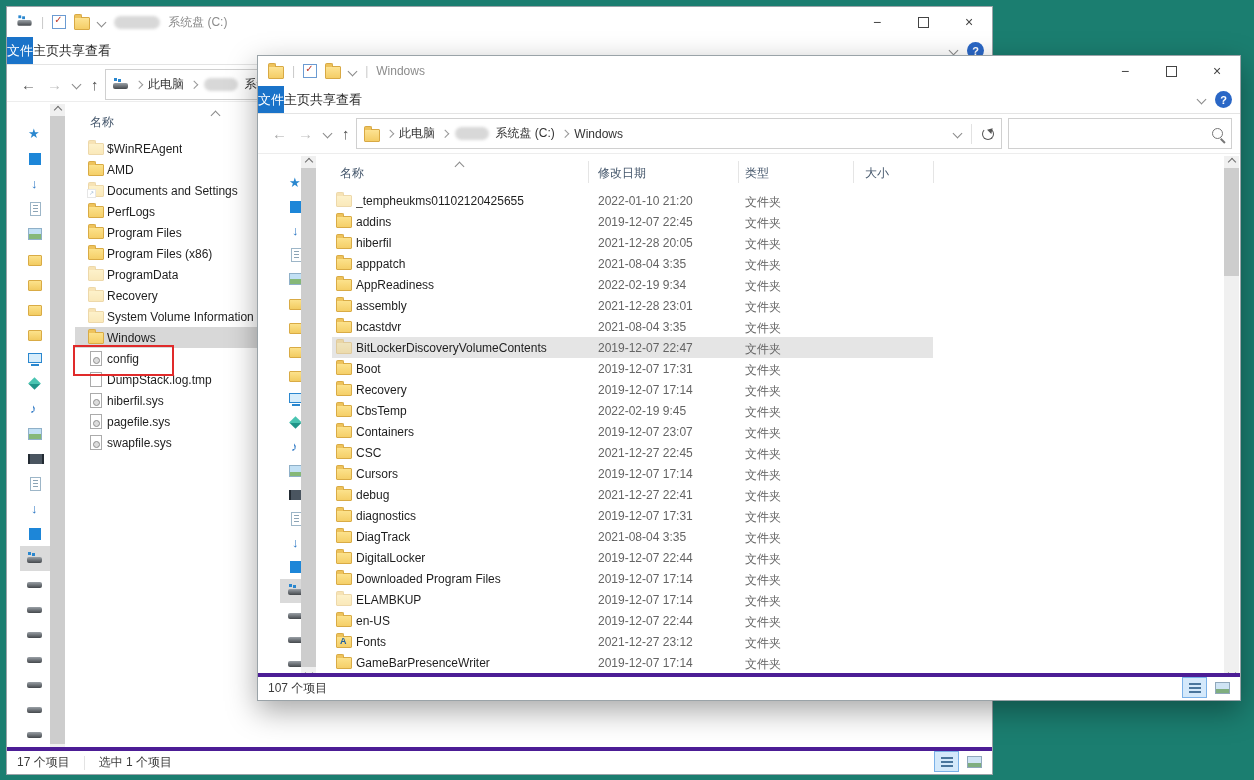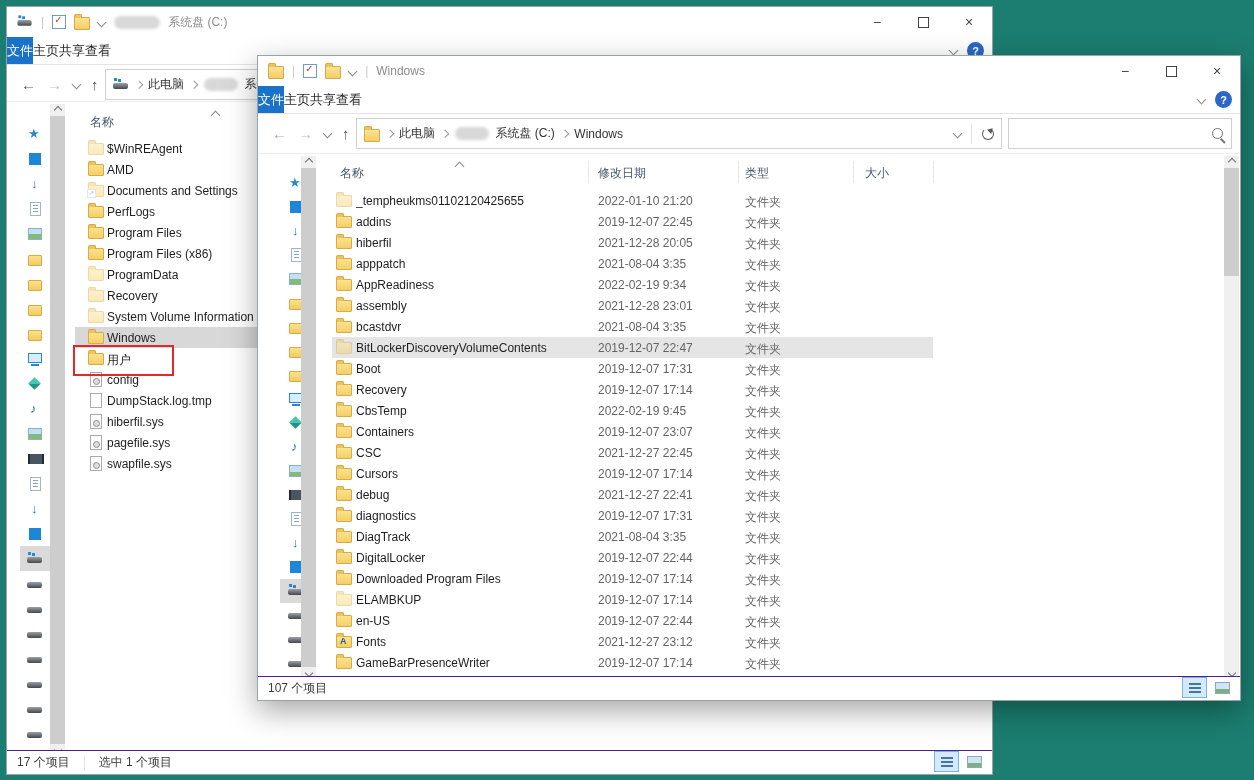--- a/index.html
+++ b/index.html
@@ -128,21 +128,21 @@
   .fico.faded{opacity:.45}
   .fico.arrow::after{content:"↗";position:absolute;left:-2px;bottom:-2px;width:7px;height:7px;background:#fff;border:1px solid #c9c9c9;color:#1d5fa0;font-size:6px;line-height:7px;text-align:center;opacity:2}
   .fico.fonts::after{content:"A";position:absolute;left:3px;top:-1px;color:#1d5fa0;font-weight:700;font-size:9px}
   .fico.fi{top:3px;width:10px;height:13px;background:#fff;border:1px solid #ababab;margin-left:2px}
   .fico.gear::after{content:"";position:absolute;left:1.5px;top:5px;width:5px;height:5px;border:1.5px solid #8f8f8f;border-radius:50%;background:#ddd}
 
   
   .redbox{position:absolute;left:66px;top:243px;width:97px;height:27px;border:2px solid #e02a2a;z-index:4}
 
   
-  .statusbar{position:absolute;left:0;right:0;bottom:0;height:23px;border-top:1px solid #4c1d95;
+  .statusbar{position:absolute;left:0;right:0;bottom:0;height:23px;border-top:4px solid #4c1d95;
              display:flex;align-items:center;gap:14px;padding:0 10px;color:#3b3b3b;background:#fff}
   .status-sep{width:1px;height:14px;background:#e3e3e3}
   .views{position:absolute;right:5px;bottom:2px;display:flex;gap:3px}
   .vb{width:23px;height:19px;display:flex;align-items:center;justify-content:center;border:1px solid transparent}
   .vb.details{border-color:#7ab1e8;background:#d4e9fb}
   .dgl{width:12px;height:10px;background:repeating-linear-gradient(to bottom,#49759c 0 2px,transparent 2px 4px)}
   .tgl{width:13px;height:10px;border:1px solid #90a8bb;background:linear-gradient(#cfe4f4 60%,#7fae7f 60%)}
 
   
   .qck{position:relative;width:12px;height:12px;border:1px solid #6b9bd2;background:#fff}
@@ -369,24 +369,20 @@
           <div class="row">
             <span class="fico fo faded"></span>
             <span class="c name">System Volume Information</span>
           </div>
 
           <div class="row selected">
             <span class="fico fo"></span>
             <span class="c name">Windows</span>
           </div>
 
-          <div class="row">
-            <span class="fico fo"></span>
-            <span class="c name">用户</span>
-          </div>
 
           <div class="row">
             <span class="fico fi gear"></span>
             <span class="c name">config</span>
           </div>
 
           <div class="row">
             <span class="fico fi"></span>
             <span class="c name">DumpStack.log.tmp</span>
           </div>

